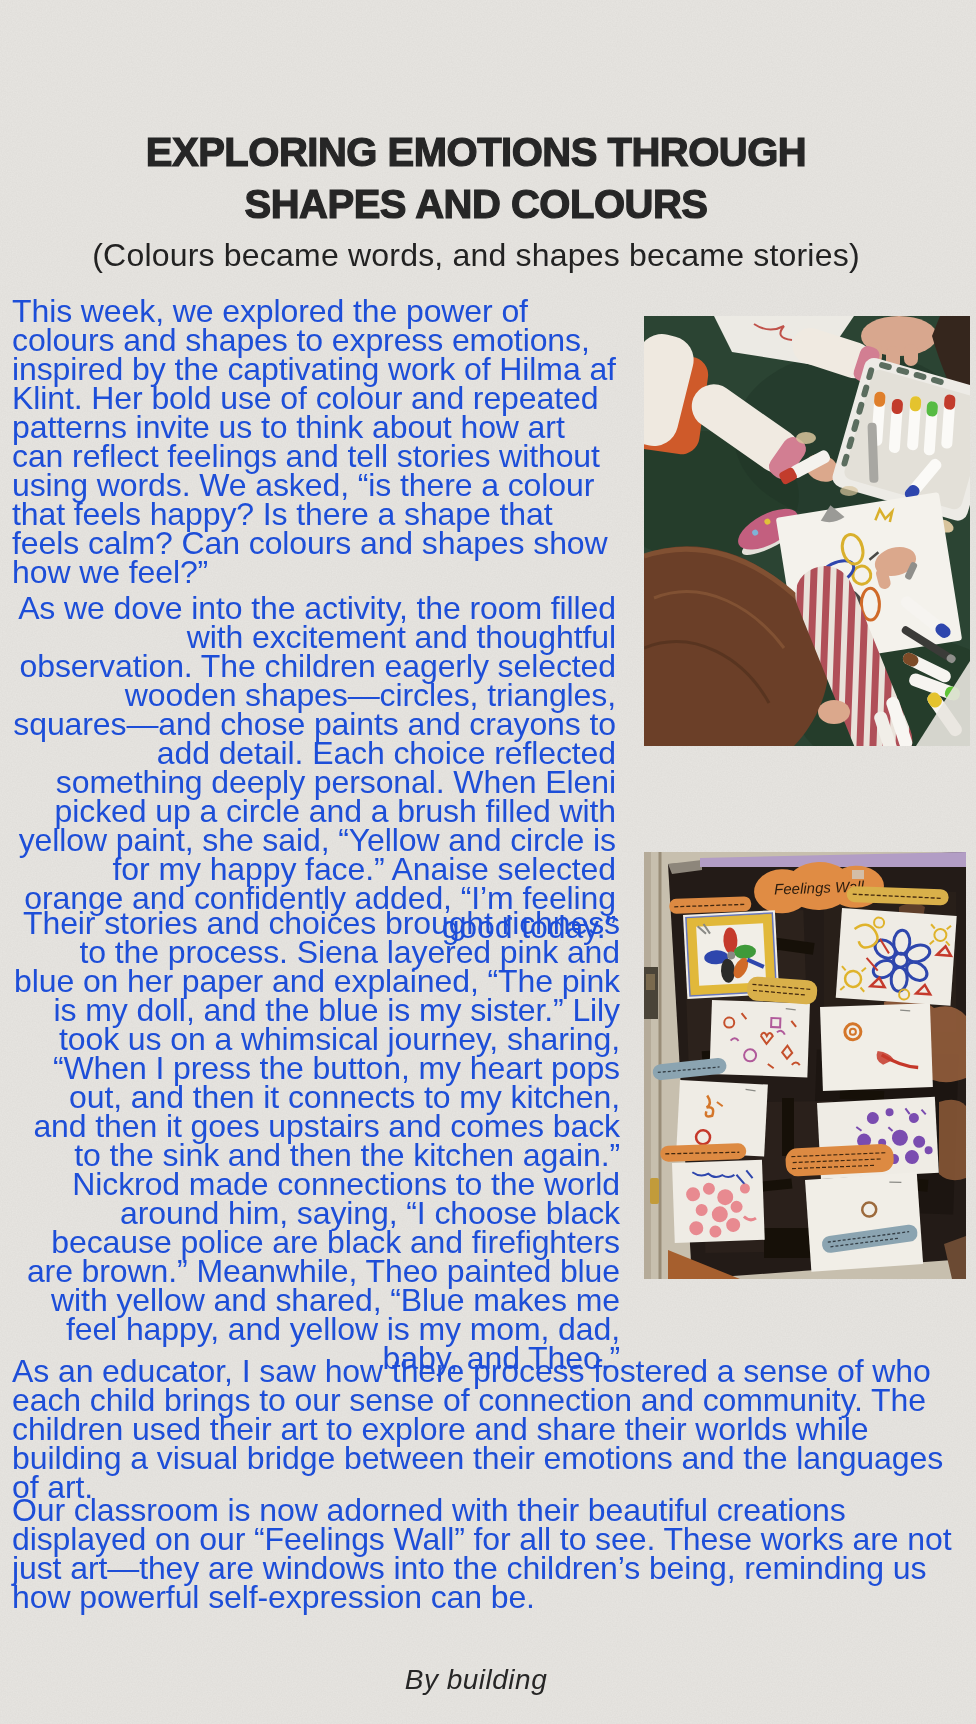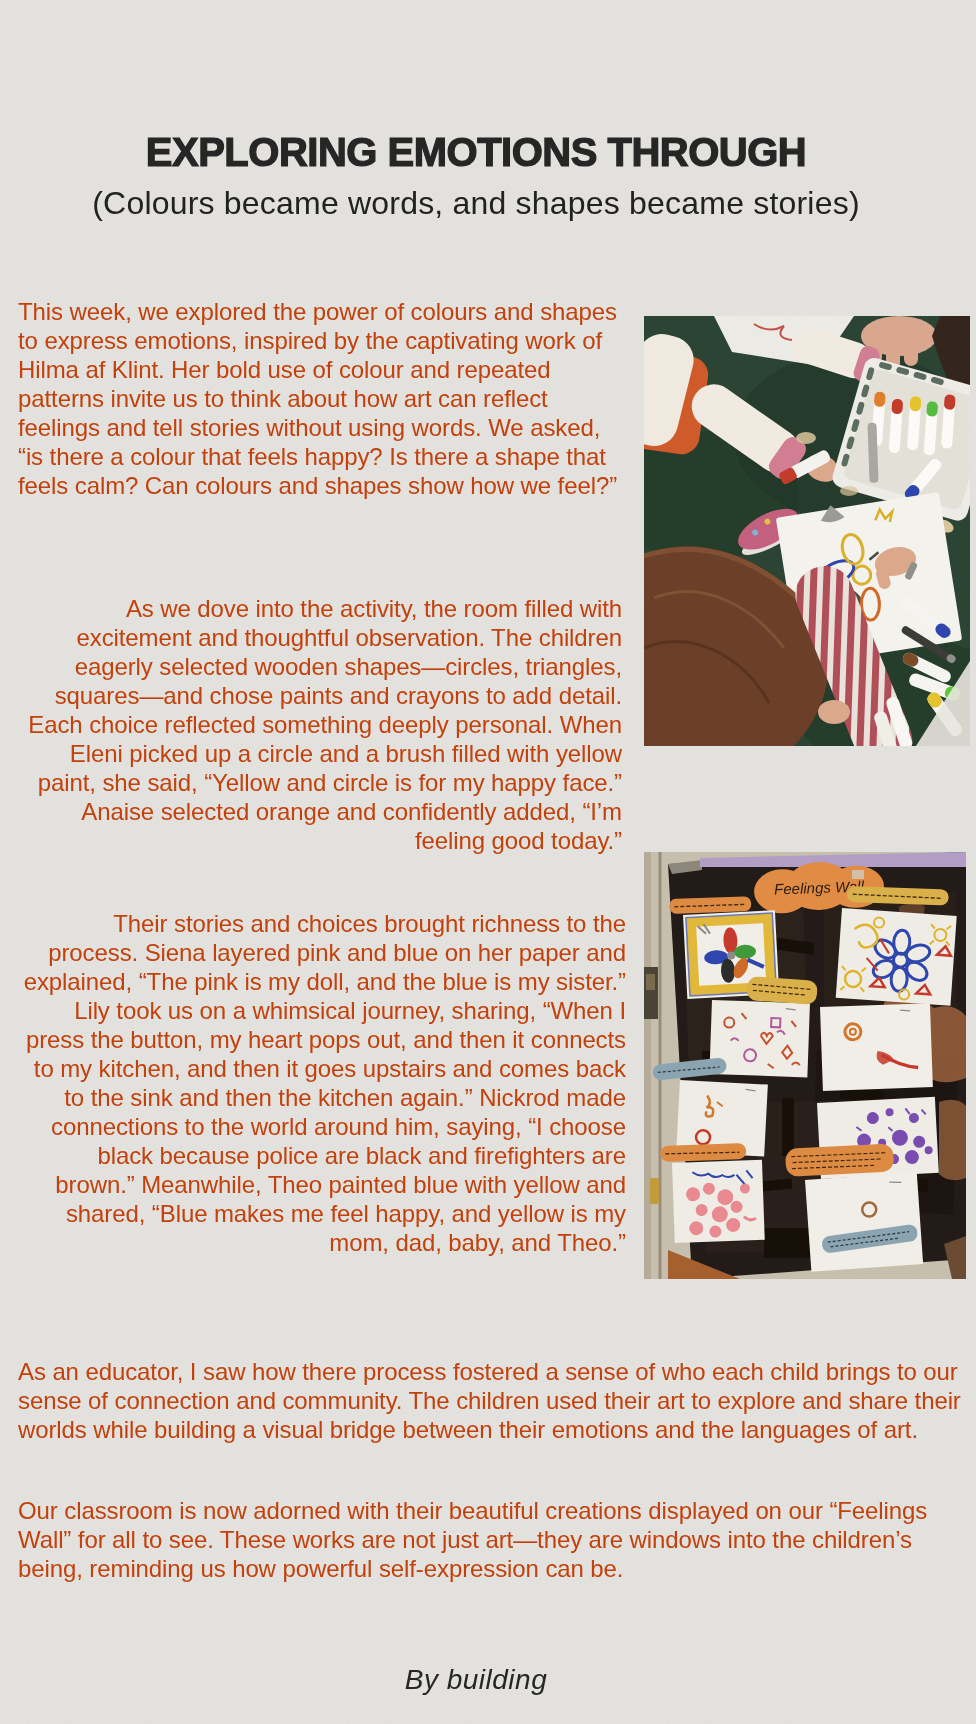--- a/index.html
+++ b/index.html
@@ -7,22 +7,22 @@
     position:relative;width:976px;height:1724px;margin:0 auto;
     background:#e8e6e2;overflow:hidden;
     font-family:"Liberation Sans",sans-serif;color:#2e2d2b;
   }
   .texture{position:absolute;inset:0;width:100%;height:100%;pointer-events:none;}
   .title-block{position:absolute;left:0;top:126px;width:952px;text-align:center;}
   h1.title{margin:0;font-size:40px;line-height:52px;font-weight:700;
     letter-spacing:-0.5px;color:#262626;-webkit-text-stroke:1.2px #262626;}
   h1.title .tl{display:block;}
   .subtitle{margin-top:8px;font-size:32px;line-height:34px;color:#222;letter-spacing:0.2px;text-align:center;}
-  p.body{position:absolute;left:18px;margin:0;font-size:24px;line-height:29px;
-    letter-spacing:-0.1px;color:#c2410c;}
+  p.body{position:absolute;left:12px;margin:0;font-size:32px;line-height:29px;
+    letter-spacing:-0.1px;color:#1d4ed8;}
   .p1{top:297px;width:604px;}
   .p2{top:594px;width:604px;text-align:right;}
   .p3{top:909px;width:608px;text-align:right;}
   .p4{top:1357px;width:958px;}
   .p5{top:1496px;width:958px;}
   .byline{position:absolute;left:0;top:1664px;width:952px;text-align:center;
     font-size:28px;font-style:italic;letter-spacing:0.5px;color:#262626;}
   figure.photo{position:absolute;margin:0;padding:0;}
   .photo1{left:644px;top:316px;width:326px;height:430px;}
   .photo2{left:644px;top:852px;width:322px;height:427px;}
@@ -37,20 +37,21 @@
     <filter id="grain">
       <feTurbulence type="fractalNoise" baseFrequency="0.8" numOctaves="2" result="n"></feTurbulence>
       <feColorMatrix in="n" type="matrix" values="0 0 0 0 0.12  0 0 0 0 0.11  0 0 0 0 0.10  0 0 0 0.07 0"></feColorMatrix>
     </filter>
     <rect width="100%" height="100%" filter="url(#grain)"></rect>
   </svg>
 
   <header class="title-block">
     <h1 class="title">
       <span class="tl">EXPLORING EMOTIONS THROUGH</span>
+      <span class="tl">SHAPES AND COLOURS</span>
     </h1>
     <div class="subtitle">(Colours became words, and shapes became stories)</div>
   </header>
 
   <p class="body p1">This week, we explored the power of colours and shapes to express emotions, inspired by the captivating work of Hilma af Klint. Her bold use of colour and repeated patterns invite us to think about how art can reflect feelings and tell stories without using words. We asked, “is there a colour that feels happy? Is there a shape that feels calm? Can colours and shapes show how we feel?”</p>
   <p class="body p2">As we dove into the activity, the room filled with excitement and thoughtful observation. The children eagerly selected wooden shapes—circles, triangles, squares—and chose paints and crayons to add detail.  Each choice reflected something deeply personal. When Eleni picked up a circle and a brush filled with yellow paint, she said, “Yellow and circle is for my happy face.” Anaise selected orange and confidently added, “I’m feeling good today.”</p>
   <p class="body p3">Their stories and choices brought richness to the process. Siena layered pink and blue on her paper and explained, “The pink is my doll, and the blue is my sister.” Lily took us on a whimsical journey, sharing, “When I press the button, my heart pops out, and then it connects to my kitchen, and then it goes upstairs and comes back to the sink and then the kitchen again.” Nickrod made connections to the world around him, saying, “I choose black because police are black and firefighters are brown.” Meanwhile, Theo painted blue with yellow and shared, “Blue makes me feel happy, and yellow is my mom, dad, baby, and Theo.”</p>
   <p class="body p4">As an educator, I saw how there process fostered a sense of who each child brings to our sense of connection and community. The children used their art to explore and share their worlds while building a visual bridge between their emotions and the languages of art.</p>
   <p class="body p5">Our classroom is now adorned with their beautiful creations displayed on our “Feelings Wall” for all to see. These works are not just art—they are windows into the children’s being, reminding us how powerful self-expression can be.</p>
 

